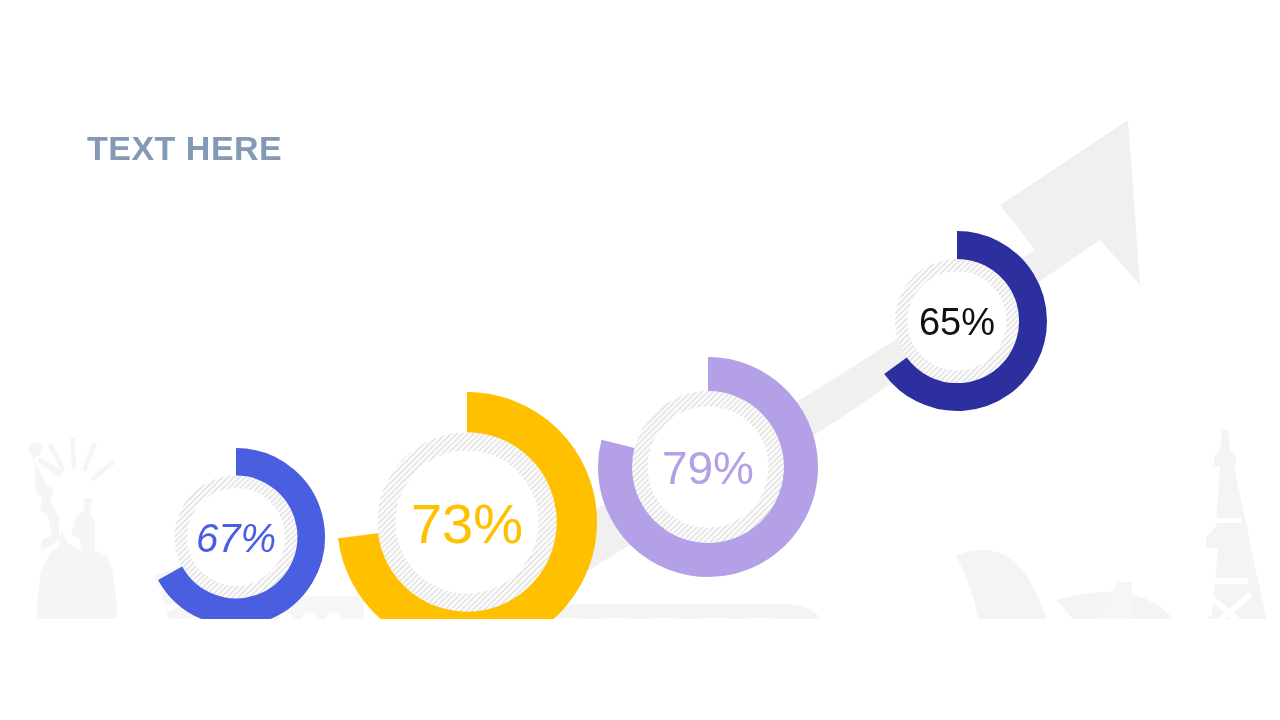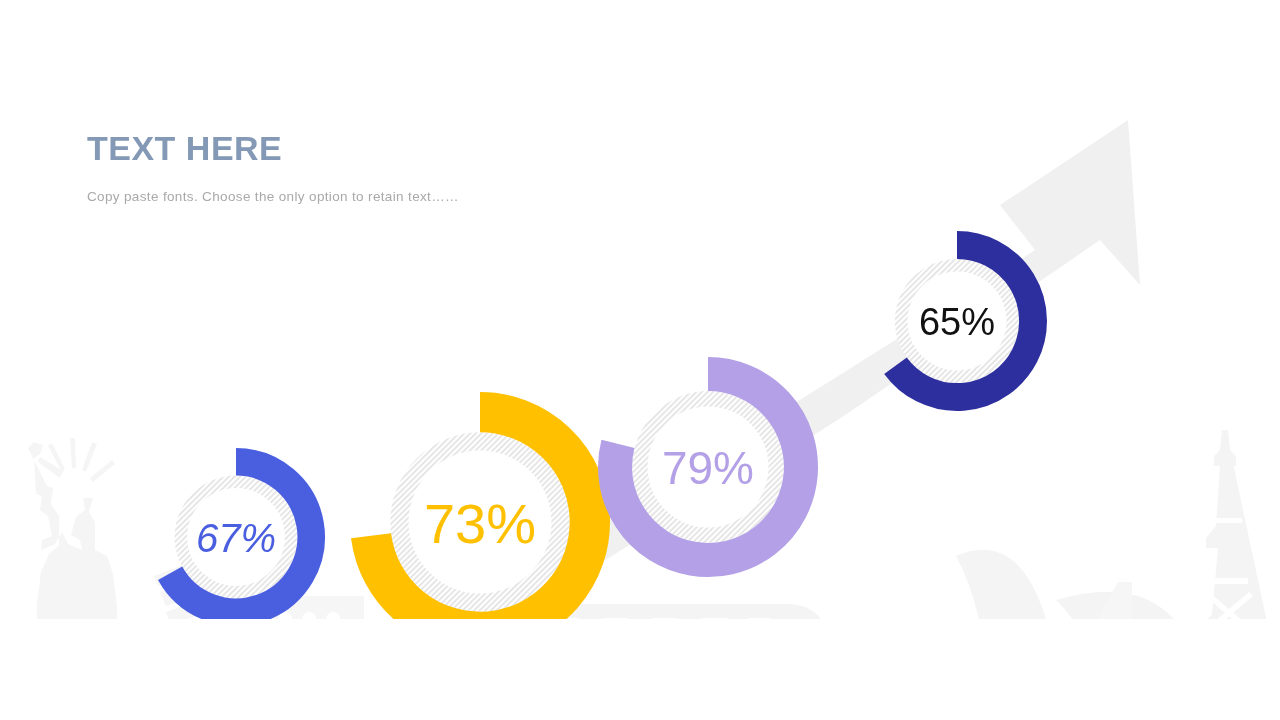--- a/index.html
+++ b/index.html
@@ -187,40 +187,39 @@
       <path d="M 1196 700 l 66 0 l 0 6 l -66 0 z" fill="#ffffff"></path>
       <path d="M 1199 648 l 58 44 l -4 4 l -58 -44 z" fill="#ffffff"></path>
       <path d="M 1257 648 l -58 44 l 4 4 l 58 -44 z" fill="#ffffff"></path>
       <path d="M 1209 592 l 40 34 l -4 4 l -40 -34 z" fill="#ffffff"></path>
       <path d="M 1249 592 l -40 34 l 4 4 l 40 -34 z" fill="#ffffff"></path>
     </g>
   </svg>
 
   <div id="heading-block">
     <h1 id="page-title">TEXT HERE</h1>
-    <p id="page-subtitle">Copy paste fonts. Choose the only option to retain text……</p>
   </div>
 
   <div id="donuts">
       <div class="donut" style="left: 145px; top: 446px; width: 182px; height: 182px; font-style: italic;">
         <svg width="182" height="182" viewBox="0 0 182 182">
           <defs>
 
       <pattern id="hatch" width="4" height="4" patternUnits="userSpaceOnUse" patternTransform="rotate(45)">
         <rect width="4" height="4" fill="#ffffff"></rect>
         <rect width="2" height="4" fill="#e6e6e6"></rect>
       </pattern>
     </defs>
           <circle cx="91" cy="91" r="61.41" fill="url(#hatch)"></circle>
           <circle cx="91" cy="91" r="48.95" fill="#ffffff"></circle>
           <path d="M 91 15.795000000000002 A 75.205 75.205 0 1 1 25.09735612730124 127.23028506081948" fill="none" stroke="#4a5ee0" stroke-width="27.59" stroke-linecap="butt"></path>
           <text class="donut-value" x="91" y="92.2" font-size="40" fill="#4a5ee0">67%</text>
         </svg>
       </div>
-      <div class="donut" style="left: 348px; top: 390px; width: 264px; height: 264px;">
+      <div class="donut" style="left: 335px; top: 390px; width: 264px; height: 264px;">
         <svg width="264" height="264" viewBox="0 0 264 264">
           <defs>
 
       <pattern id="hatch" width="4" height="4" patternUnits="userSpaceOnUse" patternTransform="rotate(45)">
         <rect width="4" height="4" fill="#ffffff"></rect>
         <rect width="2" height="4" fill="#e6e6e6"></rect>
       </pattern>
     </defs>
           <circle cx="132" cy="132" r="89.7" fill="url(#hatch)"></circle>
           <circle cx="132" cy="132" r="71.5" fill="#ffffff"></circle>

